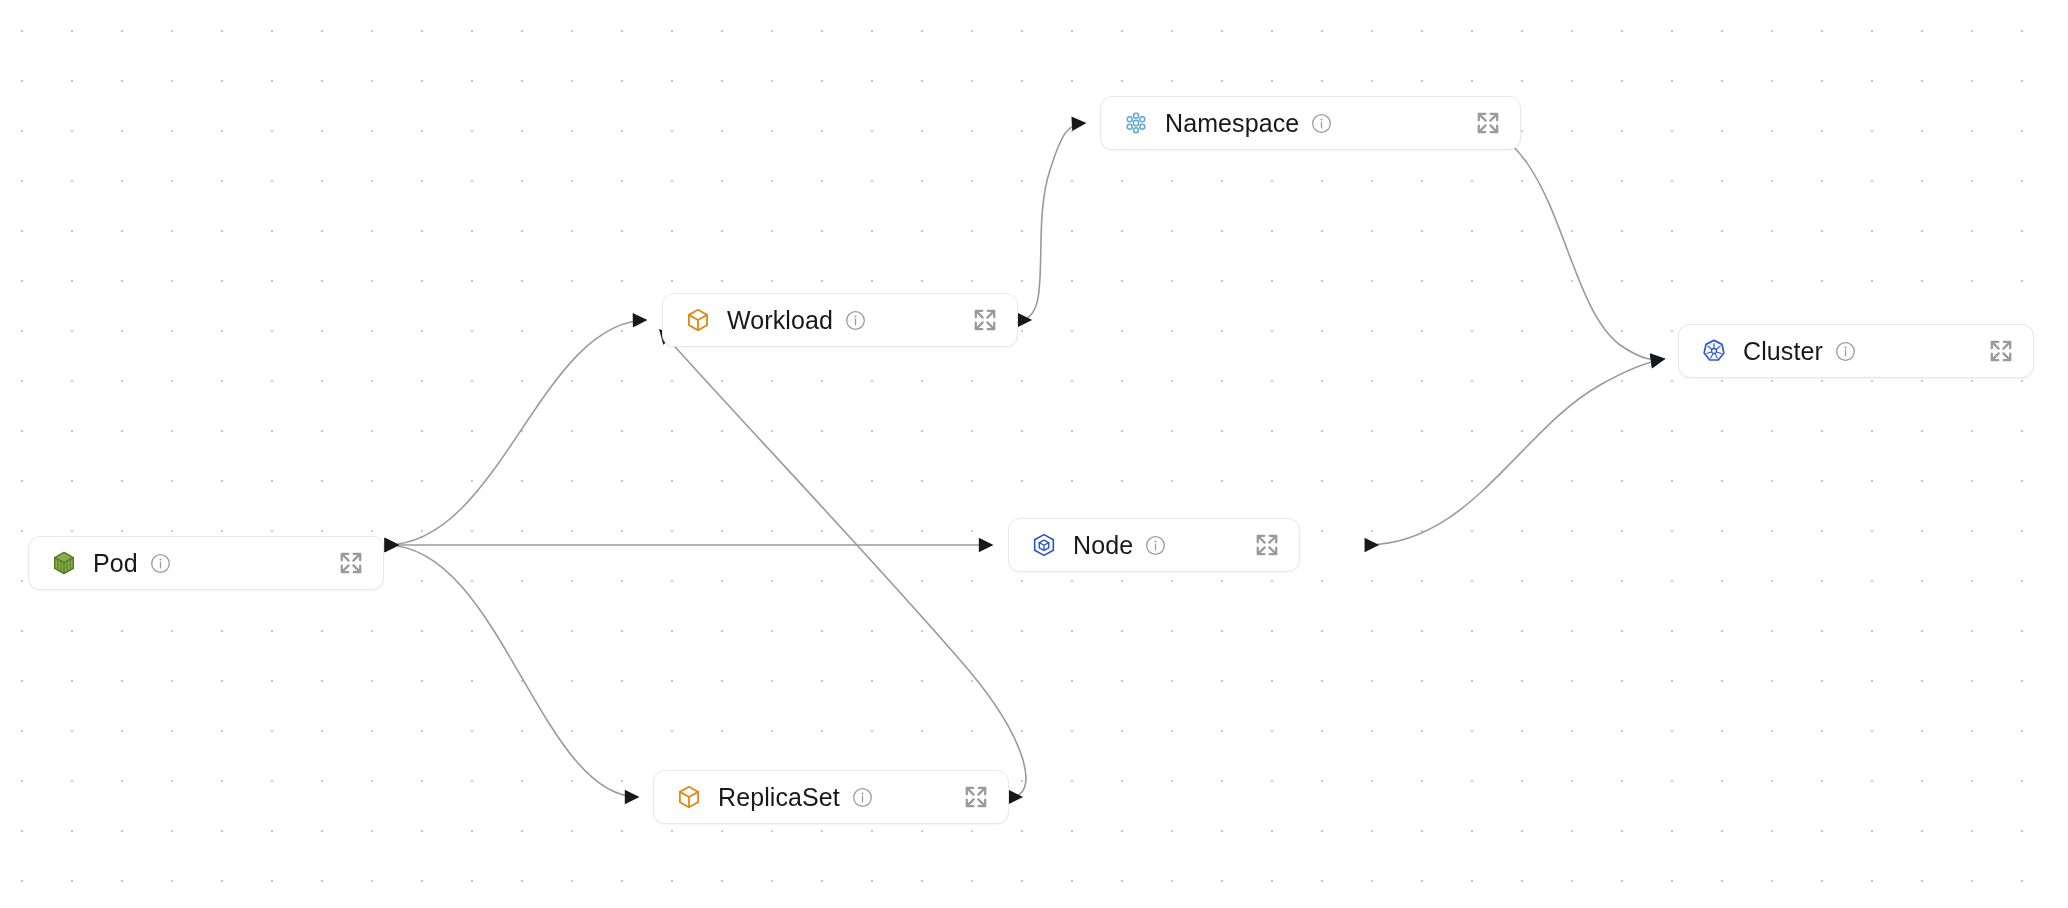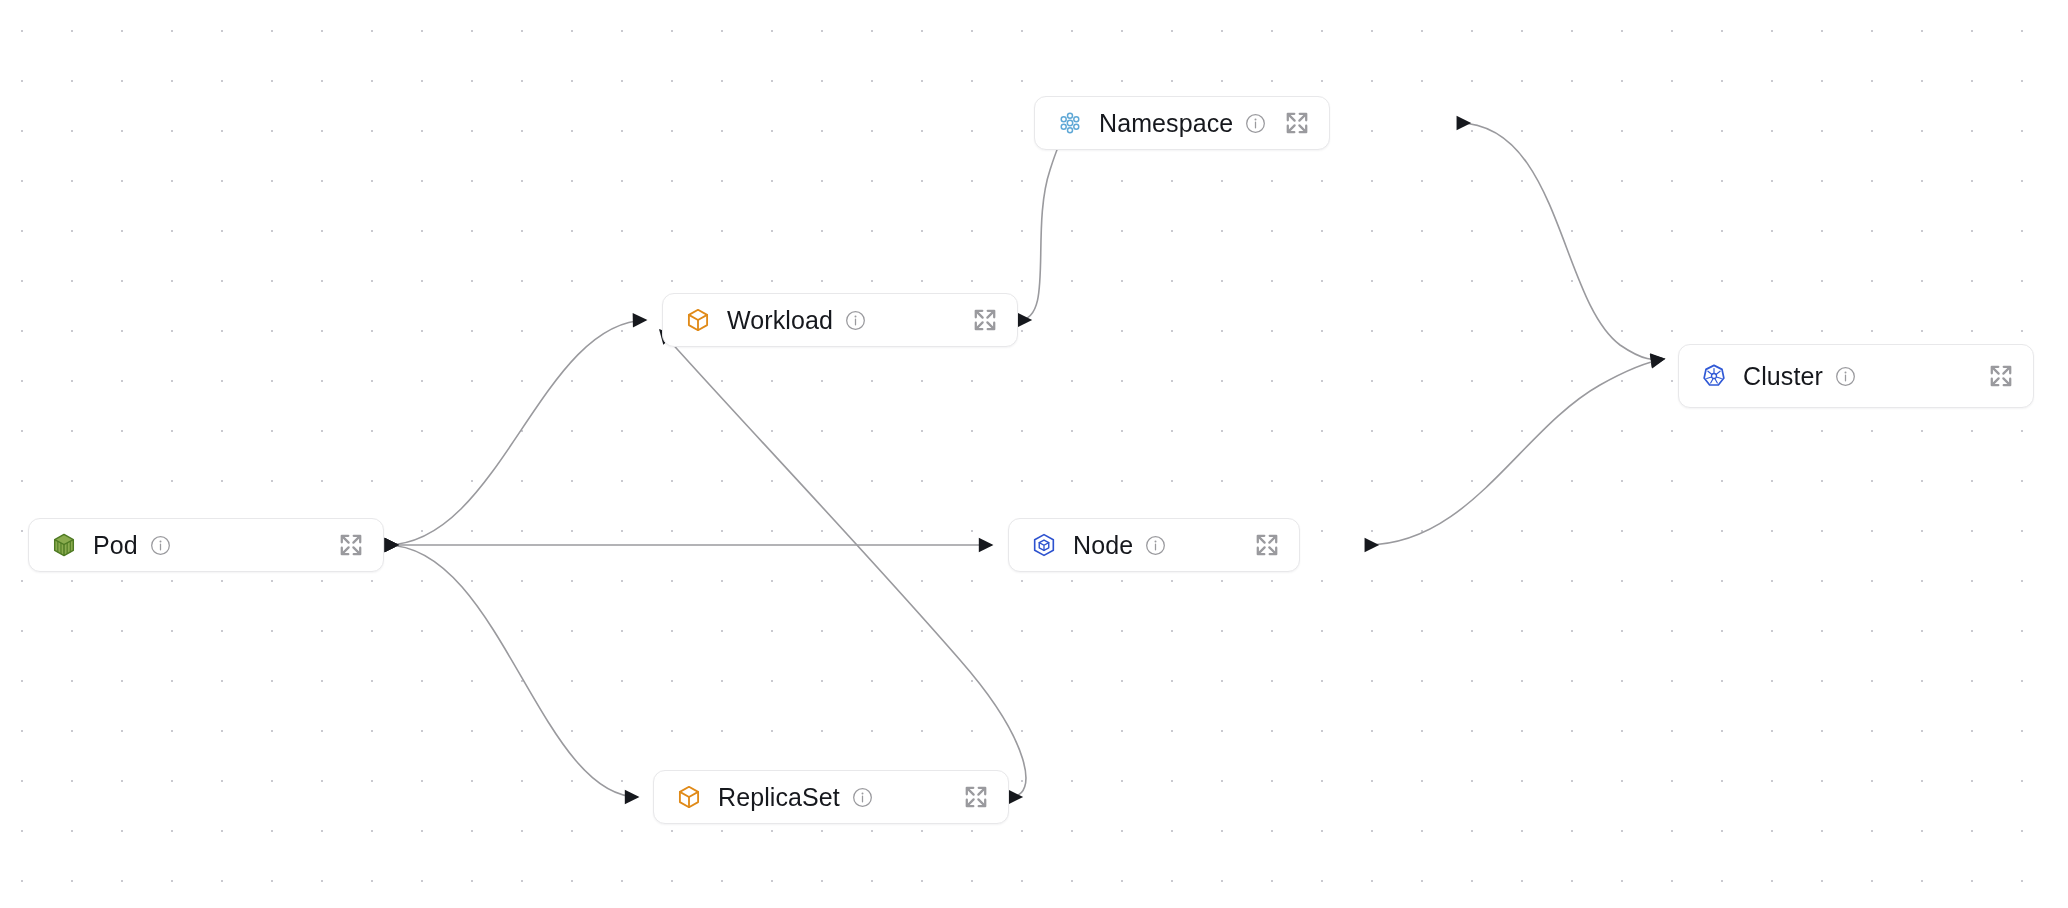--- a/index.html
+++ b/index.html
@@ -100,21 +100,21 @@
       <path d="M 1010 797 C 1040 797, 1030 740, 960 660 C 860 545, 740 420, 660 330" marker-start="url(#arrow-src)" marker-end="url(#arrow)"></path>
 
       <path d="M 1019 320 C 1055 320, 1030 230, 1050 170 C 1062 132, 1068 124, 1085 123" marker-start="url(#arrow-src)" marker-end="url(#arrow)"></path>
 
       <path d="M 1458 123 C 1560 123, 1560 300, 1620 345 C 1645 362, 1655 360, 1664 359" marker-start="url(#arrow-src)" marker-end="url(#arrow)"></path>
 
       <path d="M 1366 545 C 1470 545, 1520 430, 1600 385 C 1632 367, 1652 361, 1664 359" marker-start="url(#arrow-src)" marker-end="url(#arrow)"></path>
     </g>
   </svg>
 
-  <div class="node" style="left:28px; top:518px; width:356px; height:54px;">
+  <div class="node" style="left:28px; top:536px; width:356px; height:54px;">
     <span class="node-icon">
       <svg width="26" height="26" viewBox="0 0 24 24">
         <path d="M12 2.2 L20.6 7 L20.6 17 L12 21.8 L3.4 17 L3.4 7 Z" fill="#8aab4e" stroke="#4e7a23" stroke-width="1.3" stroke-linejoin="round"></path>
         <path d="M3.4 7 L12 11.6 L20.6 7" fill="none" stroke="#4e7a23" stroke-width="1.3"></path>
         <path d="M12 11.6 L12 21.8" fill="none" stroke="#4e7a23" stroke-width="1.3"></path>
         <path d="M6.3 8.6 L6.3 18.6 M9.2 10.1 L9.2 20.2 M14.9 20.2 L14.9 10.1 M17.8 18.6 L17.8 8.6" fill="none" stroke="#4e7a23" stroke-width="1"></path>
       </svg>
     </span>
     <span class="node-label">Pod</span>
     <span class="info-icon">
@@ -194,21 +194,21 @@
         <path d="M14.5 3.5 H20.5 V9.5"></path>
           <path d="M20.2 3.8 L14.2 9.8"></path>
         <path d="M9.5 20.5 H3.5 V14.5"></path>
           <path d="M3.8 20.2 L9.8 14.2"></path>
         <path d="M14.5 20.5 H20.5 V14.5"></path>
           <path d="M20.2 20.2 L14.2 14.2"></path>
       </svg>
     </span>
   </div>
 
-  <div class="node" style="left:1034px; top:96px; width:296px; height:54px;">
+  <div class="node" style="left:1100px; top:96px; width:421px; height:54px;">
     <span class="node-icon">
       <svg width="26" height="26" viewBox="0 0 24 24" fill="none" stroke="#5fa8d6" stroke-width="1.35">
         <circle cx="12" cy="12" r="2.5"></circle>
         <circle cx="12" cy="5.3" r="2.3"></circle>
         <circle cx="12" cy="18.7" r="2.3"></circle>
         <circle cx="6.2" cy="8.6" r="2.3"></circle>
         <circle cx="17.8" cy="8.6" r="2.3"></circle>
         <circle cx="6.2" cy="15.4" r="2.3"></circle>
         <circle cx="17.8" cy="15.4" r="2.3"></circle>
       </svg>
@@ -260,21 +260,21 @@
         <path d="M14.5 3.5 H20.5 V9.5"></path>
           <path d="M20.2 3.8 L14.2 9.8"></path>
         <path d="M9.5 20.5 H3.5 V14.5"></path>
           <path d="M3.8 20.2 L9.8 14.2"></path>
         <path d="M14.5 20.5 H20.5 V14.5"></path>
           <path d="M20.2 20.2 L14.2 14.2"></path>
       </svg>
     </span>
   </div>
 
-  <div class="node" style="left:1678px; top:344px; width:356px; height:64px;">
+  <div class="node" style="left:1678px; top:324px; width:356px; height:54px;">
     <span class="node-icon">
       <svg width="26" height="26" viewBox="0 0 24 24">
         <path d="M12 2.2 L19.4 5.9 L21.1 13.9 L16 20.3 L8 20.3 L2.9 13.9 L4.6 5.9 Z" fill="none" stroke="#3059d6" stroke-width="1.6" stroke-linejoin="round"></path>
         <circle cx="12" cy="12" r="2.3" fill="none" stroke="#3059d6" stroke-width="1.2"></circle>
         <g stroke="#3059d6" stroke-width="1.1" stroke-linecap="round">
           <path d="M12 9.7 L12 5.2"></path>
           <path d="M13.9 10.6 L17.6 7.6"></path>
           <path d="M14.3 12.9 L18.7 14.3"></path>
           <path d="M12.9 14.6 L15.1 18.4"></path>
           <path d="M11.1 14.6 L8.9 18.4"></path>

